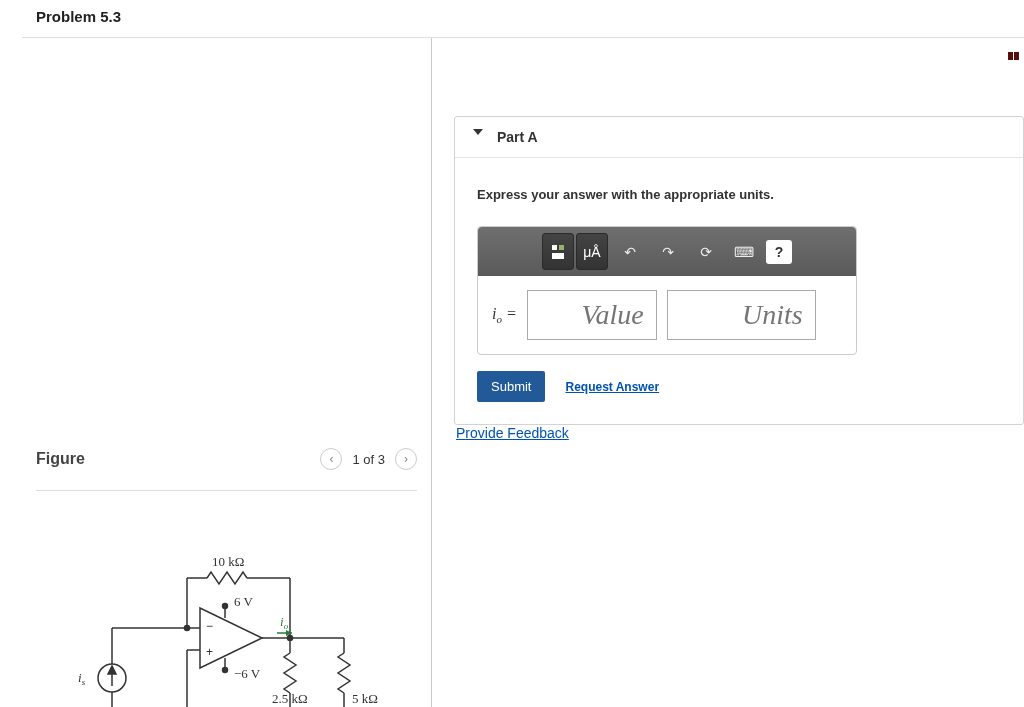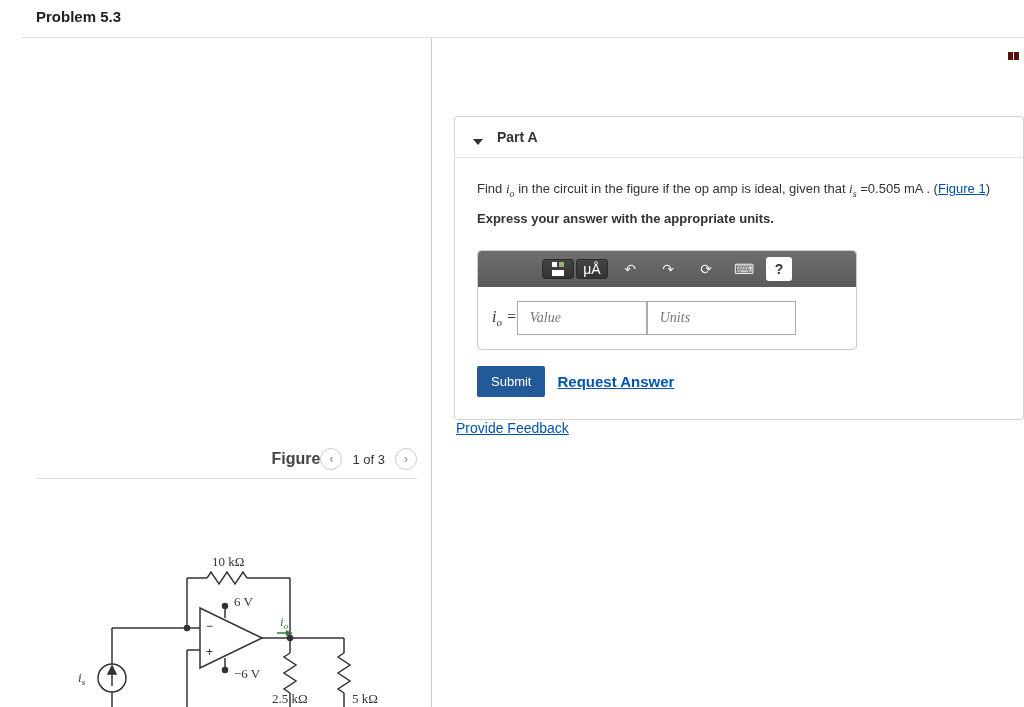--- a/index.html
+++ b/index.html
@@ -7,48 +7,48 @@
   .page { display: flex; flex-direction: column; height: 707px; width: 1024px; overflow: hidden; margin-left: 22px; }
   .header { padding: 8px 14px 12px; border-bottom: 1px solid #ddd; }
   .header h1 { font-size: 15px; font-weight: bold; color: #222; }
   .content { display: flex; flex: 1; overflow: hidden; }
   .left-pane { width: 410px; border-right: 1px solid #ccc; position: relative; }
   .right-pane { flex: 1; padding: 18px 0 0 0; position: relative; overflow: hidden; }
   .top-link { position: absolute; top: 10px; right: 2px; font-size: 13px; color: #103d7a; text-decoration: underline; display: flex; align-items: center; gap: 8px; }
   .top-link .ic { display: inline-flex; gap: 1px; }
   .top-link .ic span { width: 5px; height: 8px; background: #5a0f0f; display: inline-block; }
   .part-box { margin: 60px 22px 0 22px; border: 1px solid #d3d3d3; border-radius: 3px; }
-  .part-header { padding: 12px 18px; border-bottom: 1px solid #e5e5e5; display: flex; align-items: flex-end; gap: 14px; }
+  .part-header { padding: 12px 18px; border-bottom: 1px solid #e5e5e5; display: flex; align-items: flex-start; gap: 14px; }
   .caret { width: 0; height: 0; border-left: 5px solid transparent; border-right: 5px solid transparent; border-top: 6px solid #333; }
   .part-header .title { font-weight: bold; font-size: 14px; }
   .part-body { padding: 20px 22px 22px; }
   .prompt { font-size: 13px; line-height: 1.7; }
   .prompt em { font-style: italic; font-family: "Times New Roman", serif; }
   .prompt sub { font-size: 10px; }
   .figlink { color: #0053b3; text-decoration: underline; }
   .bold-line { font-weight: bold; margin-top: 6px; }
   .input-area { margin-top: 20px; border: 1px solid #ccc; border-radius: 4px; width: 380px; }
   .toolbar { background: linear-gradient(#6f6f6f,#5a5a5a); padding: 6px 8px; border-radius: 4px 4px 0 0; display: flex; align-items: center; justify-content: center; gap: 6px; }
-  .tbtn { width: 32px; height: 20px; border-radius: 3px; display: flex; align-items: center; justify-content: center; color: #fff; font-size: 14px; cursor: pointer; }
+  .tbtn { width: 32px; height: 37px; border-radius: 3px; display: flex; align-items: center; justify-content: center; color: #fff; font-size: 14px; cursor: pointer; }
   .tbtn.bg { background: linear-gradient(#444,#333); border: 1px solid #2a2a2a; }
   .tbtn.lt { background: transparent; color: #eee; }
   .tbtn.help { background: #fff; color: #333; width: 26px; height: 24px; font-weight: bold; }
   .tgrp { display: flex; gap: 2px; }
-  .answer-row { display: flex; align-items: center; padding: 14px; }
+  .answer-row { display: flex; align-items: center; padding: 14px; gap: 10px; }
   .eqlbl { font-family: "Times New Roman", serif; font-style: italic; font-size: 16px; }
   .eqlbl sub { font-size: 11px; }
-  .valbox, .unitbox { border: 1px solid #aaa; font-family: "Times New Roman", serif; font-style: italic; font-size: 14px; color: #be185d; padding: 8px 12px; background: #fff; }
+  .valbox, .unitbox { border: 1px solid #aaa; font-family: "Times New Roman", serif; font-style: italic; font-size: 28px; color: #be185d; padding: 8px 12px; background: #fff; text-align: right; }
   .valbox { width: 130px; }
   .unitbox { width: 149px; }
-  .actions { margin-top: 16px; display: flex; align-items: center; gap: 12px; }
+  .actions { margin-top: 16px; display: flex; align-items: center; gap: 20px; }
   .submit-btn { background: #225a99; color: #fff; border: none; padding: 8px 14px; font-size: 13px; border-radius: 2px; cursor: pointer; }
-  .req-link { color: #0053b3; text-decoration: underline; font-size: 15px; font-weight: bold; cursor: pointer; }
+  .req-link { color: #0053b3; text-decoration: underline; font-size: 12px; font-weight: bold; cursor: pointer; }
   .feedback { margin: 26px 0 0 24px; color: #0053b3; text-decoration: underline; font-size: 14px; cursor: pointer; text-align: center; }
   
-  .figure-head { position: absolute; top: 410px; left: 14px; right: 14px; display: flex; align-items: center; justify-content: flex-end; border-bottom: 1px solid #ddd; padding-bottom: 8px; }
+  .figure-head { position: absolute; top: 410px; left: 14px; right: 14px; display: flex; align-items: center; justify-content: space-between; border-bottom: 1px solid #ddd; padding-bottom: 20px; }
   .figure-head h2 { font-size: 16px; font-weight: bold; color: #444; }
   .pager { display: flex; align-items: center; gap: 10px; font-size: 13px; color: #333; }
   .circ { width: 22px; height: 22px; border: 1px solid #ccc; border-radius: 50%; display: flex; align-items: center; justify-content: center; color: #888; cursor: pointer; font-size: 12px; }
   .circuit { position: absolute; top: 500px; left: 40px; width: 340px; height: 200px; }
 </style>
 </head>
 <body>
 
 <div class="page">
   <div class="header">
@@ -148,23 +148,20 @@
           </span>
         <span>Re</span>
       </a>
 
       <div class="part-box">
         <div class="part-header">
           <span class="caret"></span>
           <span class="title">Part A</span>
         </div>
         <div class="part-body">
-          <p class="prompt">
-            <span>Find </span><em><span>i</span><sub>o</sub></em><span> in the circuit in the figure if the op amp is ideal, given that </span><em><span>i</span><sub>s</sub></em><span> =0.505 mA . (</span><a class="figlink">Figure 1</a><span>)</span>
-          </p>
           <p class="prompt bold-line">Express your answer with the appropriate units.</p>
 
           <div class="input-area">
             <div class="toolbar">
               <div class="tgrp">
                 <div class="tbtn bg">
                   <svg width="16" height="16">
                       <rect x="2" y="1" width="5" height="5" fill="#fff"></rect>
                       <rect x="9" y="1" width="5" height="5" fill="#92b56a"></rect>
                       <rect x="2" y="9" width="12" height="6" fill="#fff"></rect>

